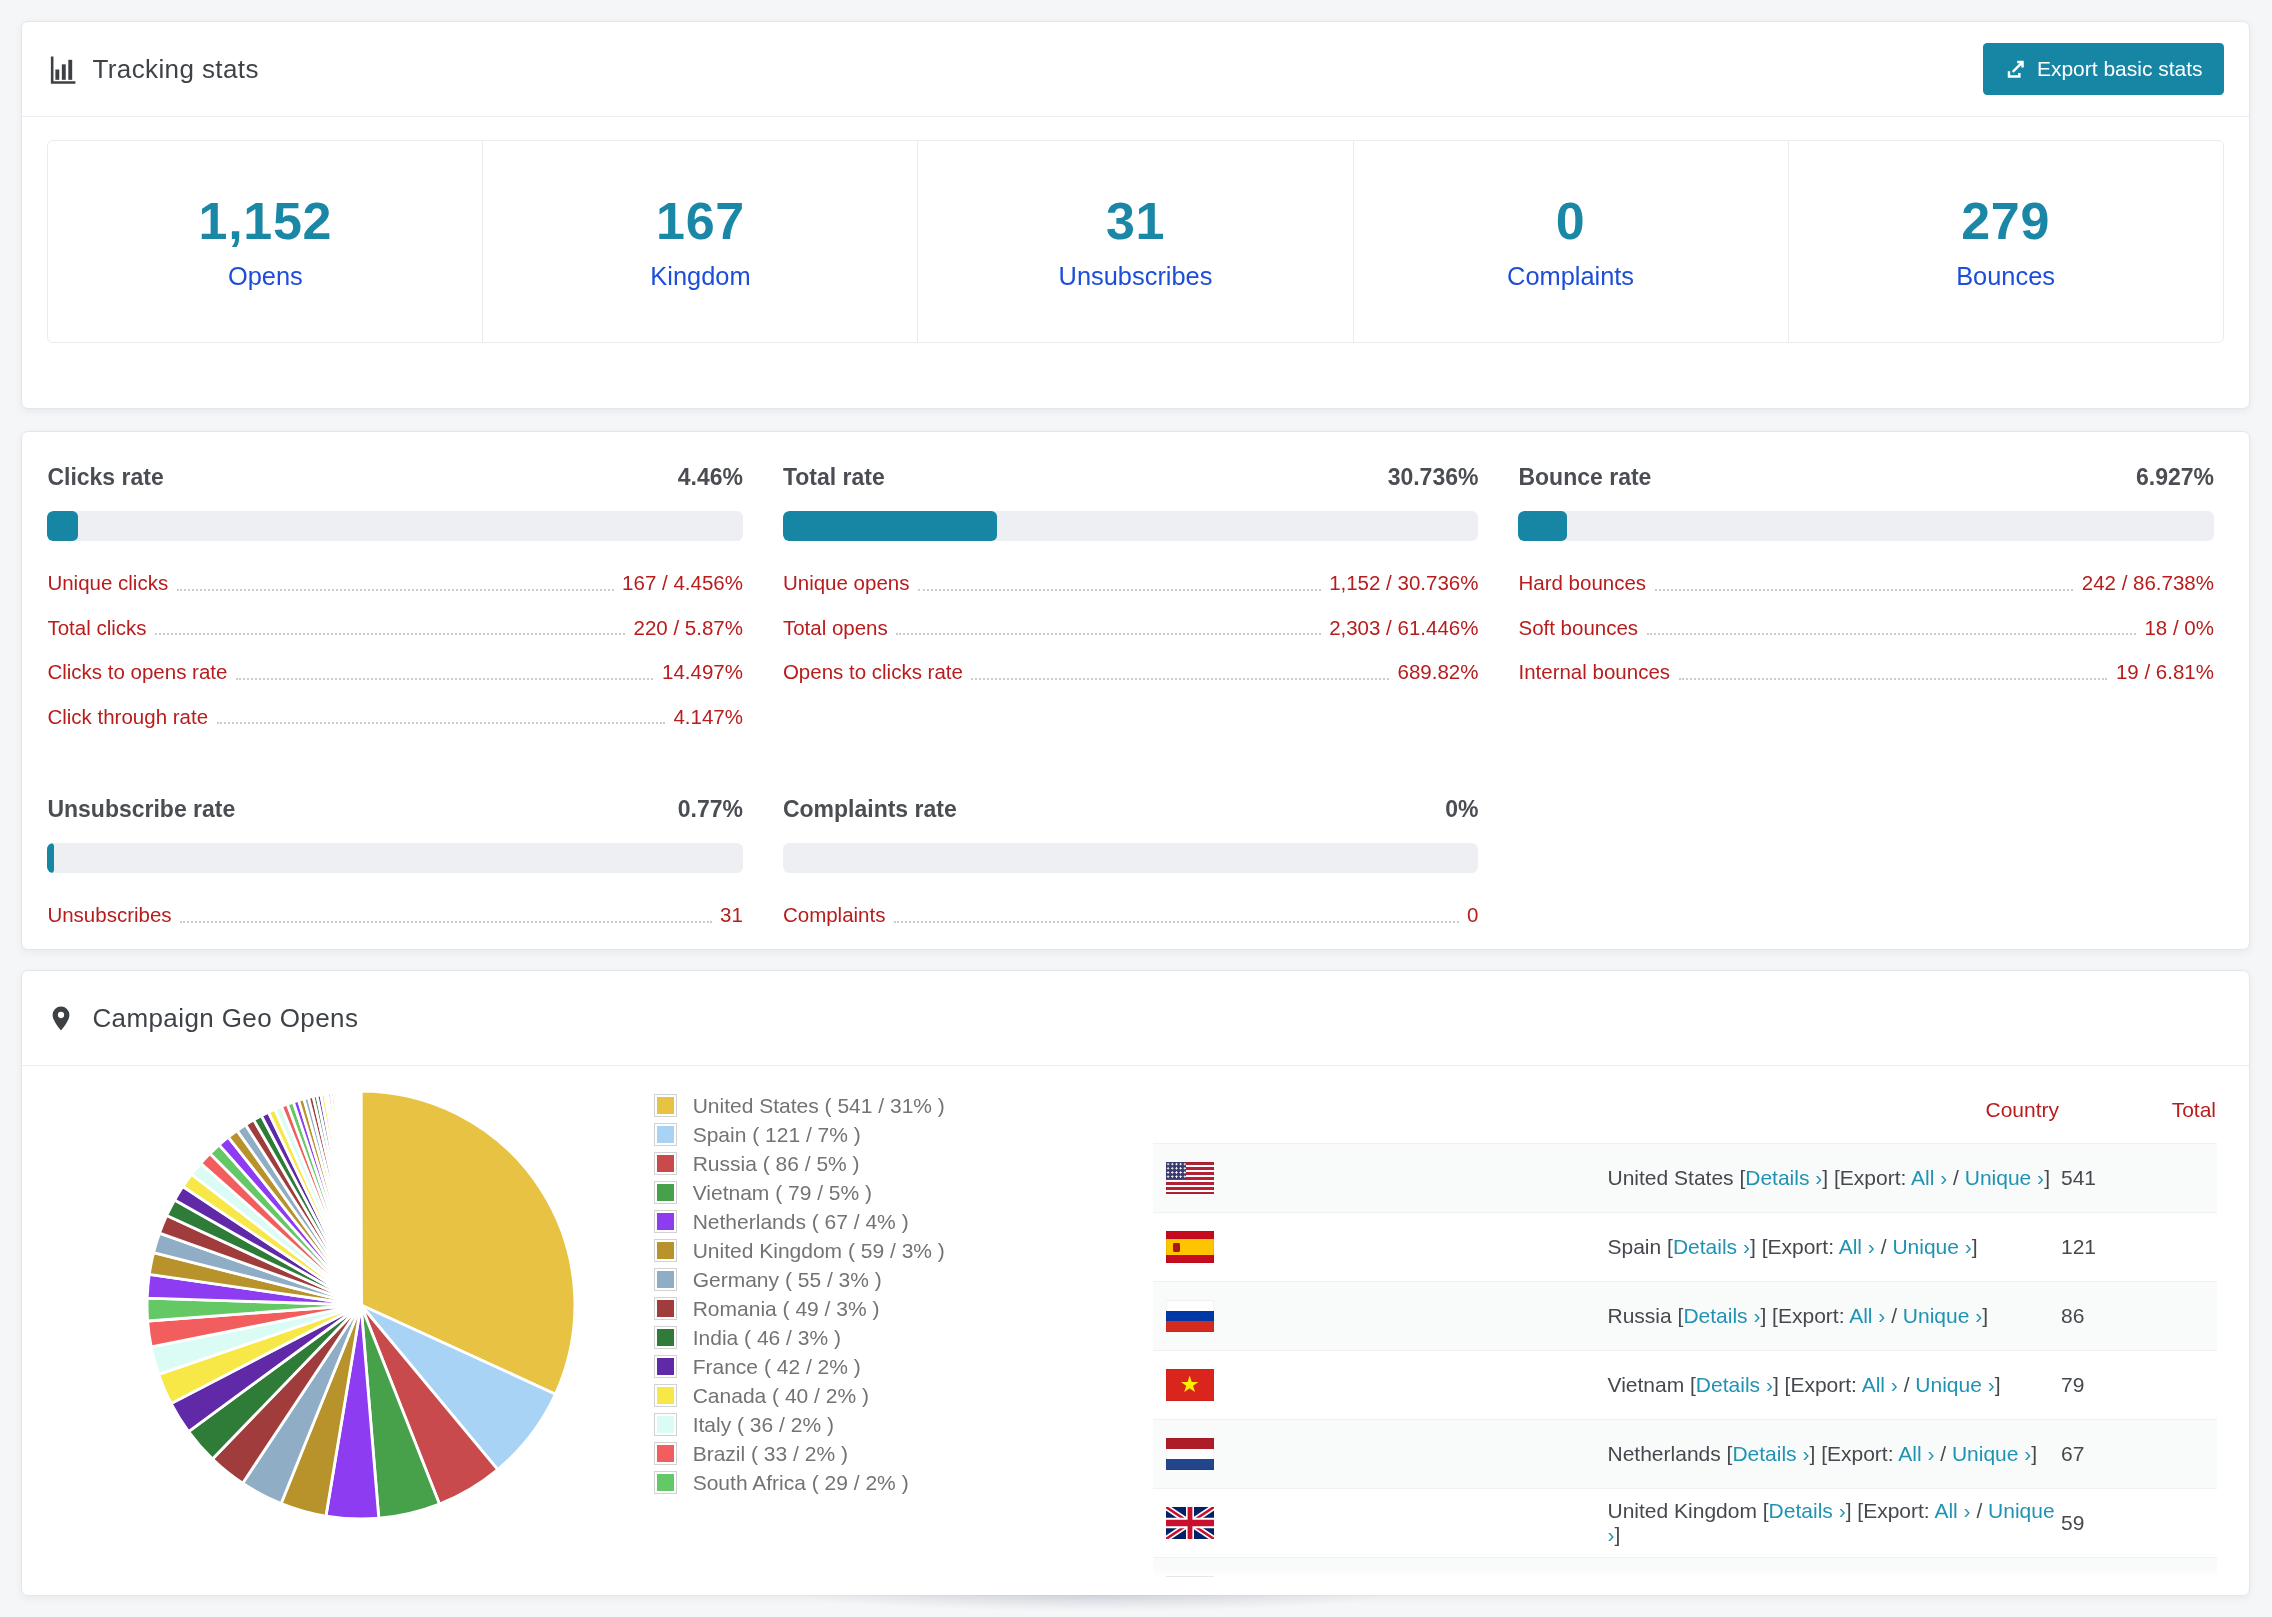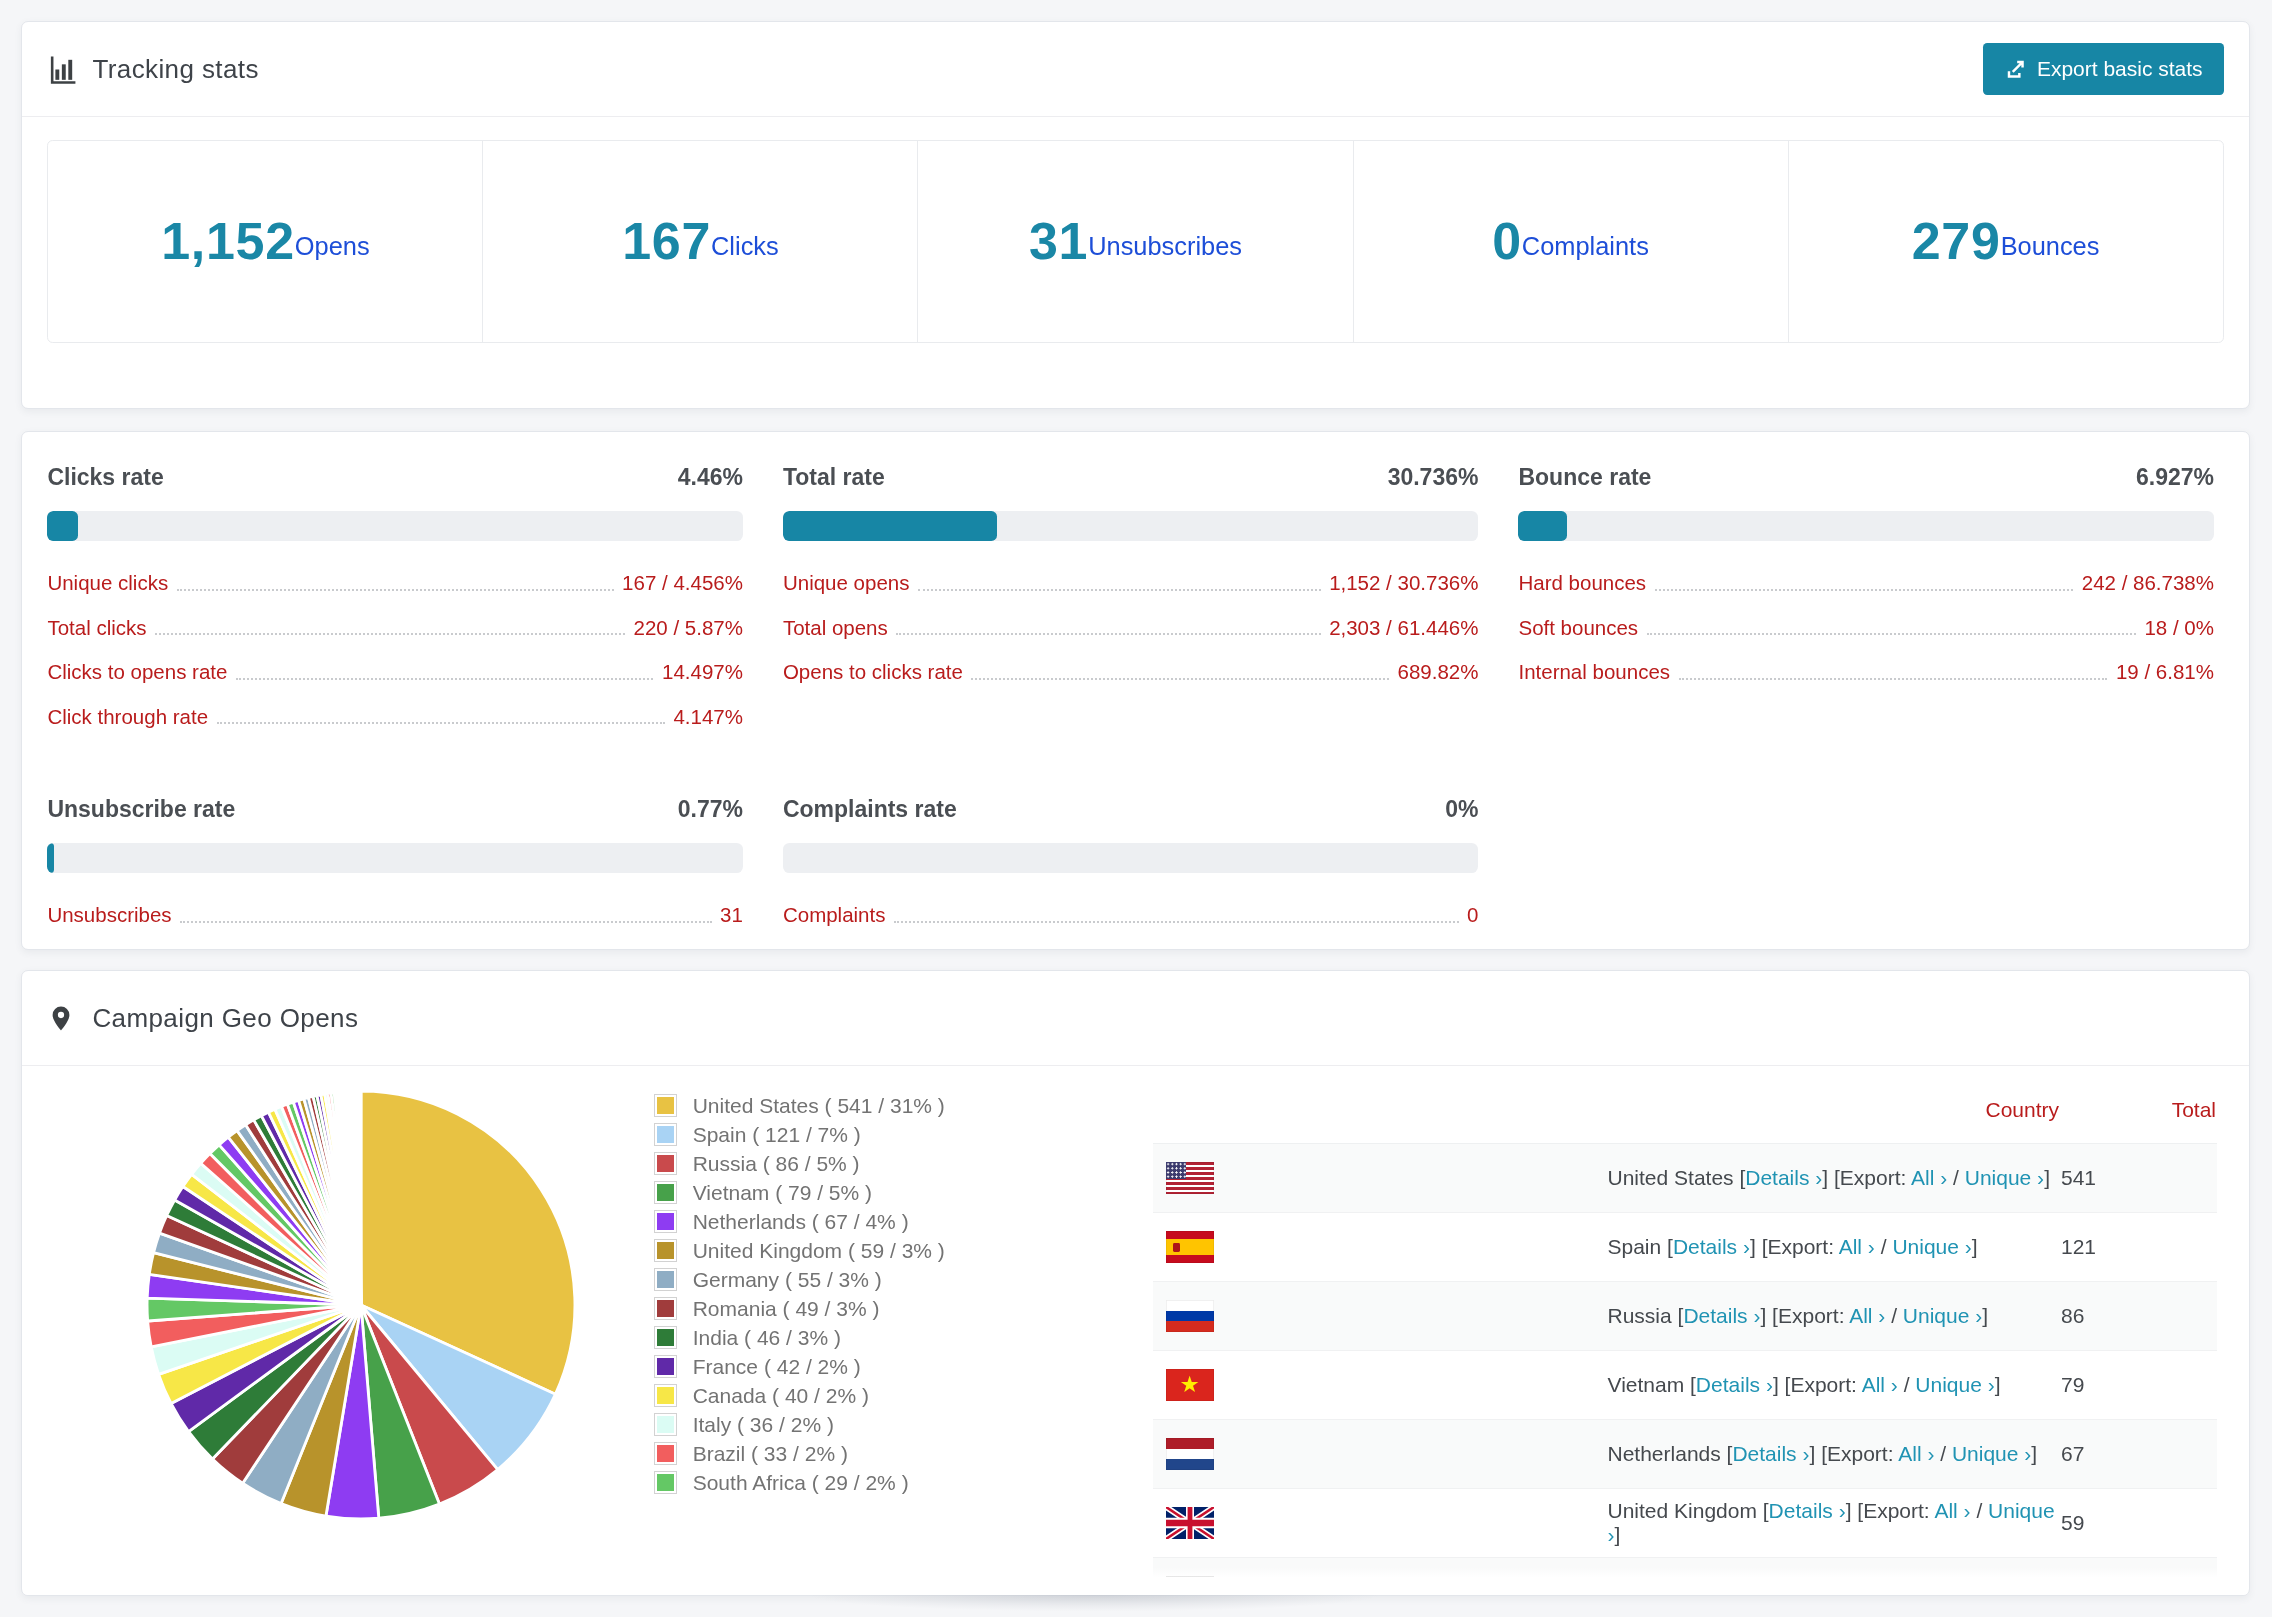--- a/index.html
+++ b/index.html
@@ -16,21 +16,21 @@
   .card-title{font-size:26px;color:#3e4349;font-weight:500;margin-left:14px;letter-spacing:0.4px;}
   .head-icon{width:31px;height:31px;flex:0 0 auto;}
 
   .export-btn{margin-left:auto;display:flex;align-items:center;gap:10px;background:#1786a5;
               color:#fff;font-size:21px;padding:14px 21px;border:none;border-radius:4.2px;cursor:pointer;
               font-family:"Liberation Sans",sans-serif;}
   .export-btn svg{width:22.6px;height:22.6px;}
 
   
   .stats-box{margin:22.6px 25.4px;border:0.7px solid #e9ebee;border-radius:5.6px;height:201px;display:flex;}
-  .stat-cell{flex:1;display:flex;flex-direction:row;align-items:center;justify-content:center;
+  .stat-cell{flex:1;display:flex;flex-direction:column;align-items:center;justify-content:center;
              border-right:0.7px solid #e9ebee;}
   .stat-cell:last-child{border-right:none;}
   .stat-value{font-size:52px;font-weight:700;color:#1a87a6;letter-spacing:0.7px;}
   .stat-label{font-size:25.4px;color:#1d4ed8;margin-top:11.3px;}
 
   
   .rates-body{padding:32px 35px 0 25.4px;display:grid;grid-template-columns:repeat(3,1fr);
               column-gap:40px;row-gap:47px;}
   .rate-head{display:flex;justify-content:space-between;align-items:baseline;
              font-size:23px;font-weight:700;color:#4a4e53;}
@@ -107,21 +107,21 @@
       <span>Export basic stats</span>
     </button>
   </div>
   <div class="stats-box">
     <div class="stat-cell">
       <div class="stat-value">1,152</div>
       <div class="stat-label">Opens</div>
     </div>
     <div class="stat-cell">
       <div class="stat-value">167</div>
-      <div class="stat-label">Clicks</div>
+      <div class="stat-label">Kingdom</div>
     </div>
     <div class="stat-cell">
       <div class="stat-value">31</div>
       <div class="stat-label">Unsubscribes</div>
     </div>
     <div class="stat-cell">
       <div class="stat-value">0</div>
       <div class="stat-label">Complaints</div>
     </div>
     <div class="stat-cell">

